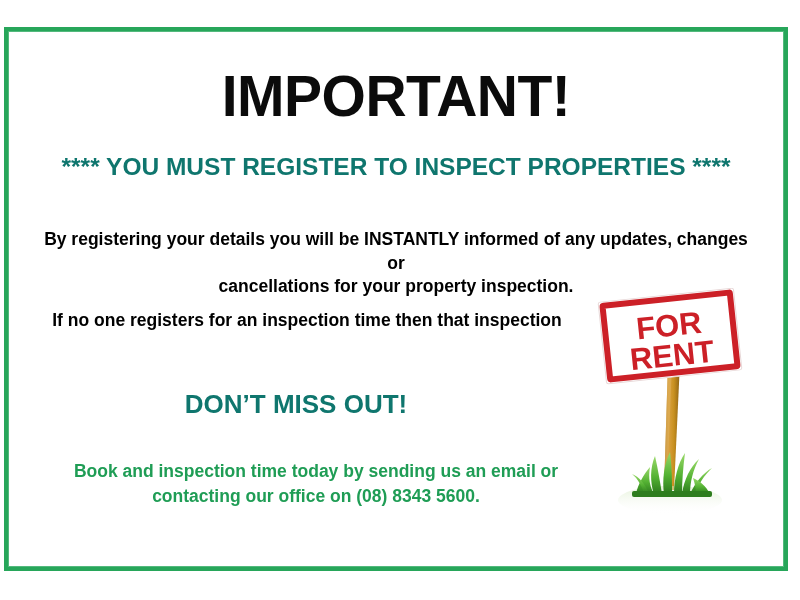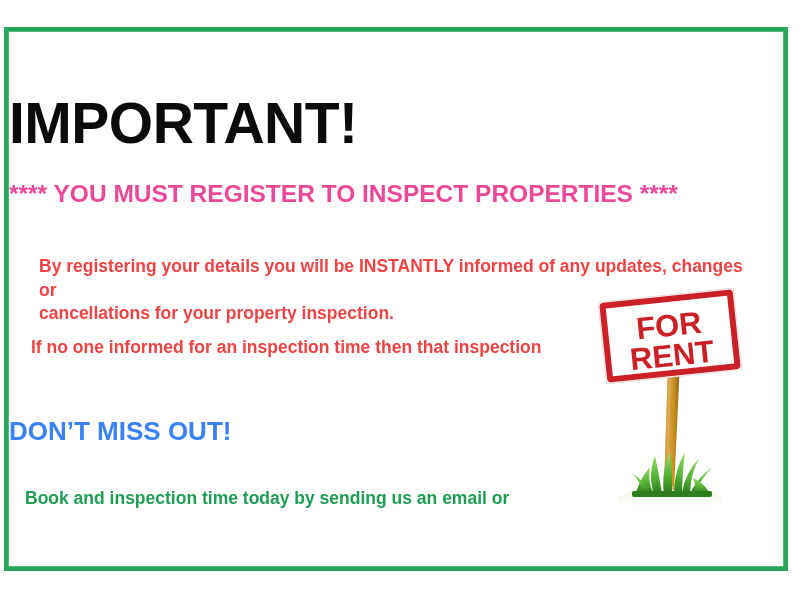--- a/index.html
+++ b/index.html
@@ -41,21 +41,21 @@
     box-sizing: border-box;
   }
 
   
   #content {
     position: absolute;
     left: 9px;
     top: 32px;
     width: 774px;
     height: 534px;
-    margin-top: 27px;
+    text-align: center;
   }
 
   #headline {
     position: absolute;
     left: 0;
     top: 36px;
     width: 100%;
     font-size: 57px;
     font-weight: 700;
     letter-spacing: -0.5px;
@@ -64,32 +64,32 @@
     white-space: nowrap;
   }
 
   #subhead {
     position: absolute;
     left: 0;
     top: 122px;
     width: 100%;
     font-size: 24.5px;
     font-weight: 700;
-    color: #ec4899;
+    color: #0f766e;
     line-height: 1.1;
     white-space: nowrap;
   }
 
   .body-block {
     position: absolute;
     left: 0;
     width: 100%;
     font-size: 17.5px;
     font-weight: 700;
-    color: #ef4444;
+    color: #000000;
     line-height: 1.35;
   }
 
   #para-instant {
     top: 196px;
     padding: 0 30px;
     box-sizing: border-box;
   }
 
   #para-noshow {
@@ -100,21 +100,21 @@
 
   #dontmiss {
     position: absolute;
     left: 0;
     top: 358px;
     width: 100%;
     padding-right: 200px;
     box-sizing: border-box;
     font-size: 26px;
     font-weight: 700;
-    color: #3b82f6;
+    color: #0f766e;
     line-height: 1.1;
   }
 
   #para-book {
     position: absolute;
     left: 0;
     top: 427px;
     width: 100%;
     padding: 0 176px 0 16px;
     box-sizing: border-box;
@@ -150,27 +150,28 @@
     <div id="headline">IMPORTANT!</div>
 
     <div id="subhead">**** YOU MUST REGISTER TO INSPECT PROPERTIES ****</div>
 
     <div class="body-block" id="para-instant">
       <div>By registering your details you will be INSTANTLY informed of any updates, changes or</div>
       <div>cancellations for your property inspection.</div>
     </div>
 
     <div class="body-block" id="para-noshow">
-      <div>If no one informed for an inspection time then that inspection</div>
+      <div>If no one registers for an inspection time then that inspection</div>
     </div>
 
     <div id="dontmiss">DON’T MISS OUT!</div>
 
     <div id="para-book">
       <div>Book and inspection time today by sending us an email or</div>
+      <div>contacting our office on (08) 8343 5600.</div>
     </div>
 
   </div>
 
   <div id="for-rent-sign">
     <svg viewBox="0 0 180 250" xmlns="http://www.w3.org/2000/svg">
       <defs>
         <linearGradient id="postGrad" x1="0" y1="0" x2="1" y2="0">
           <stop offset="0%" stop-color="#a8741c"></stop>
           <stop offset="30%" stop-color="#d9a03e"></stop>

